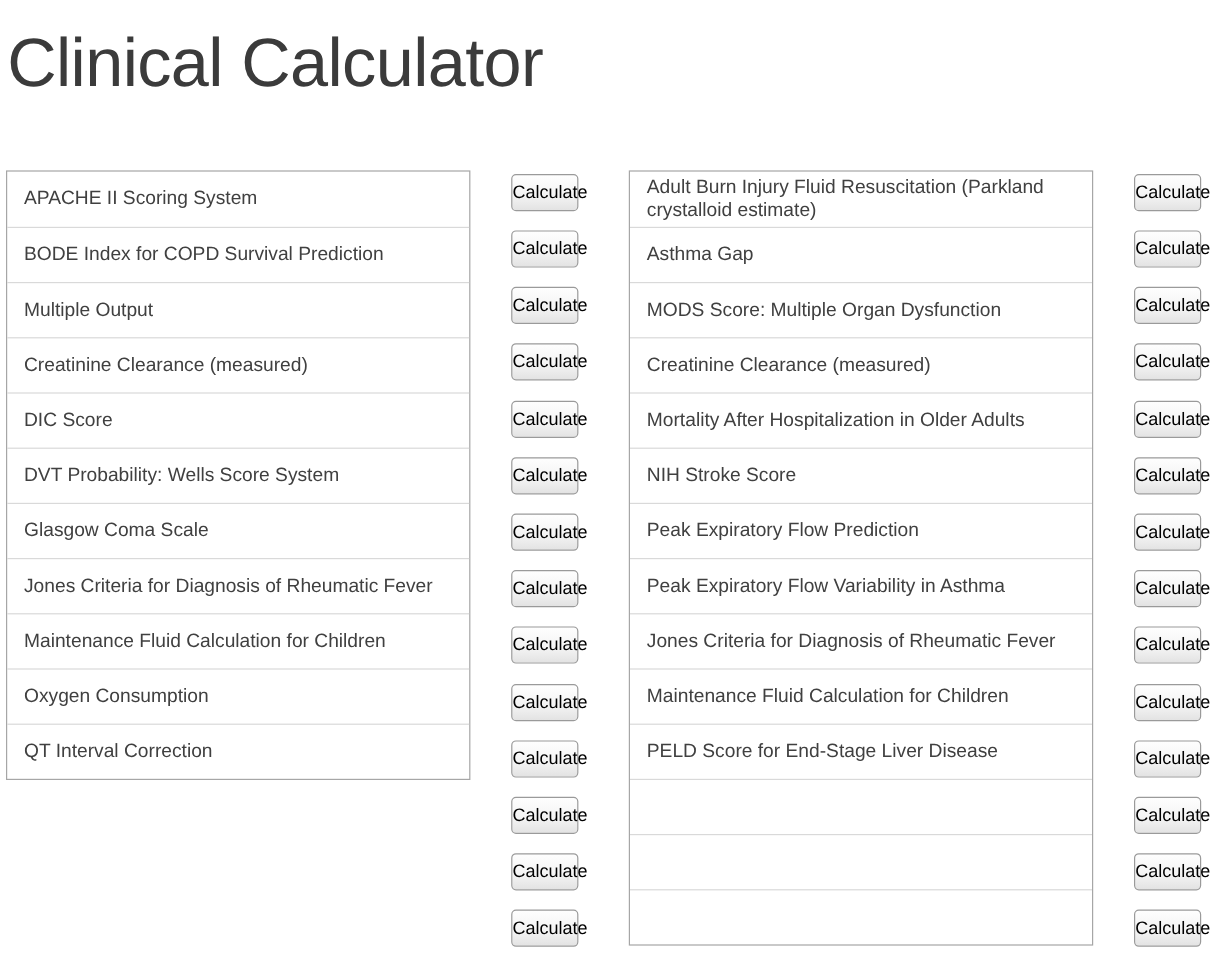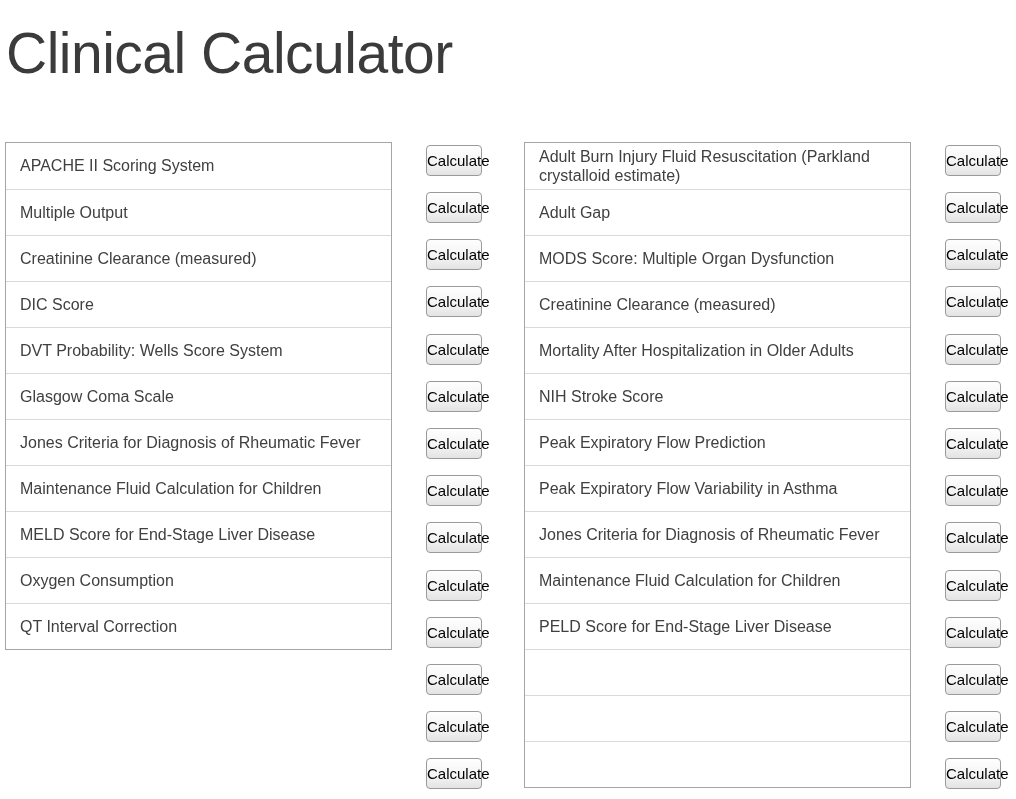--- a/index.html
+++ b/index.html
@@ -84,42 +84,42 @@
 <div class="page">
   <h1 class="page-title">Clinical Calculator</h1>
 
   <div class="columns">
     <section class="calc-column">
       <div class="list-box">
           <div class="row">
             <span>APACHE II Scoring System</span>
           </div>
           <div class="row">
+            <span>BODE Index for COPD Survival Prediction</span>
+          </div>
+          <div class="row">
             <span>Multiple Output</span>
           </div>
           <div class="row">
             <span>Creatinine Clearance (measured)</span>
           </div>
           <div class="row">
             <span>DIC Score</span>
           </div>
           <div class="row">
             <span>DVT Probability: Wells Score System</span>
           </div>
           <div class="row">
             <span>Glasgow Coma Scale</span>
           </div>
           <div class="row">
             <span>Jones Criteria for Diagnosis of Rheumatic Fever</span>
           </div>
           <div class="row">
             <span>Maintenance Fluid Calculation for Children</span>
-          </div>
-          <div class="row">
-            <span>MELD Score for End-Stage Liver Disease</span>
           </div>
           <div class="row">
             <span>Oxygen Consumption</span>
           </div>
           <div class="row">
             <span>QT Interval Correction</span>
           </div>
         </div>
       <div class="btn-col">
           <div class="btn-slot">
@@ -166,21 +166,21 @@
           </div>
         </div>
     </section>
 
     <section class="calc-column">
       <div class="list-box">
           <div class="row">
             <span>Adult Burn Injury Fluid Resuscitation (Parkland crystalloid estimate)</span>
           </div>
           <div class="row">
-            <span>Adult Gap</span>
+            <span>Asthma Gap</span>
           </div>
           <div class="row">
             <span>MODS Score: Multiple Organ Dysfunction</span>
           </div>
           <div class="row">
             <span>Creatinine Clearance (measured)</span>
           </div>
           <div class="row">
             <span>Mortality After Hospitalization in Older Adults</span>
           </div>

